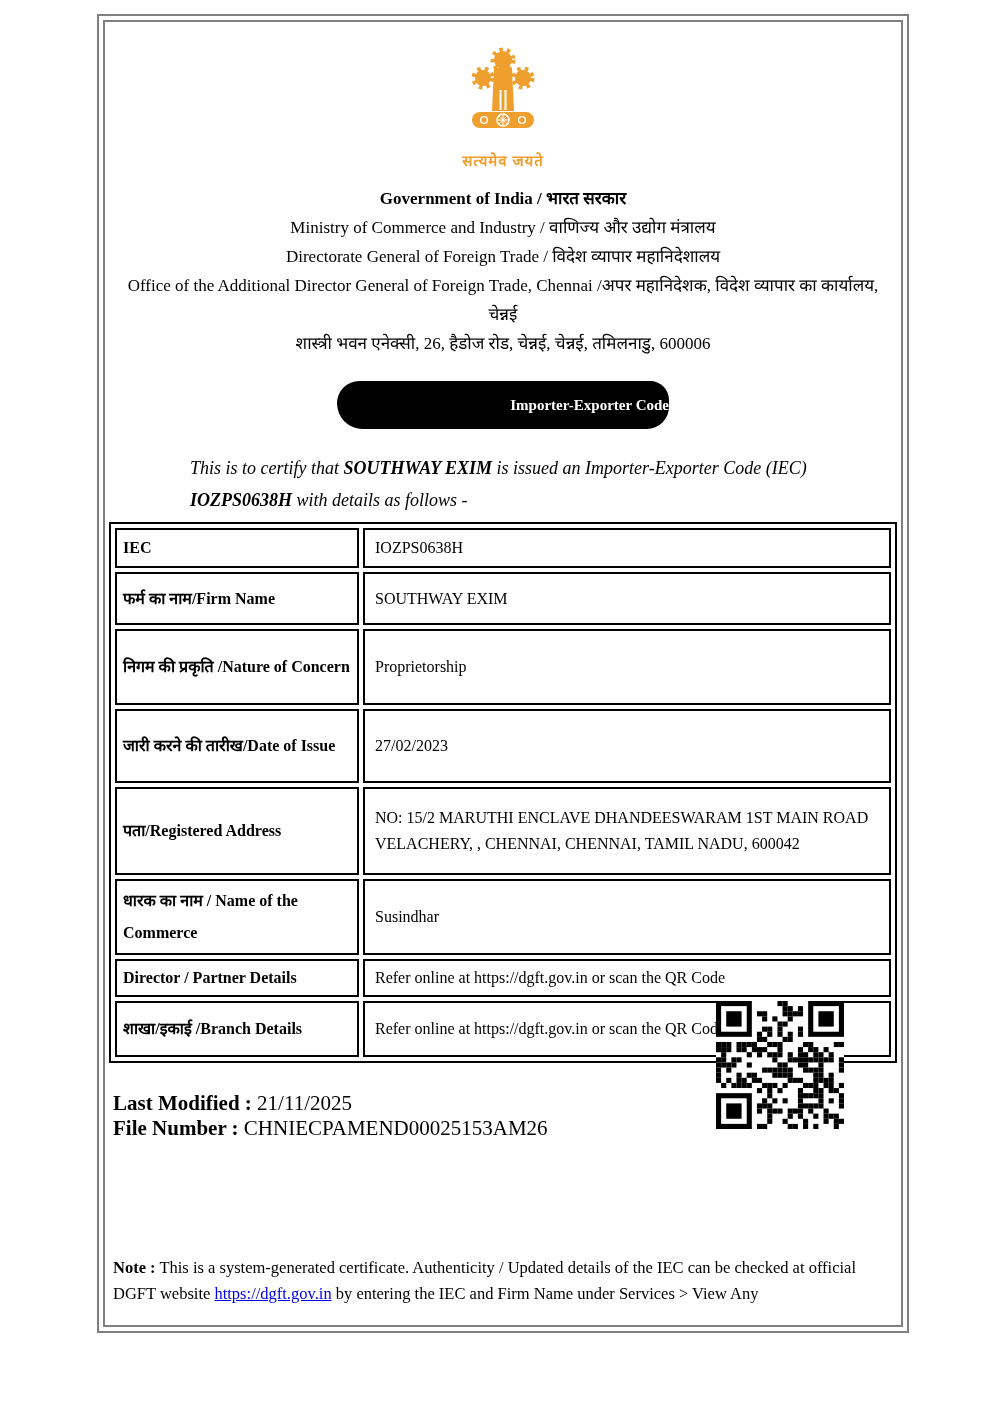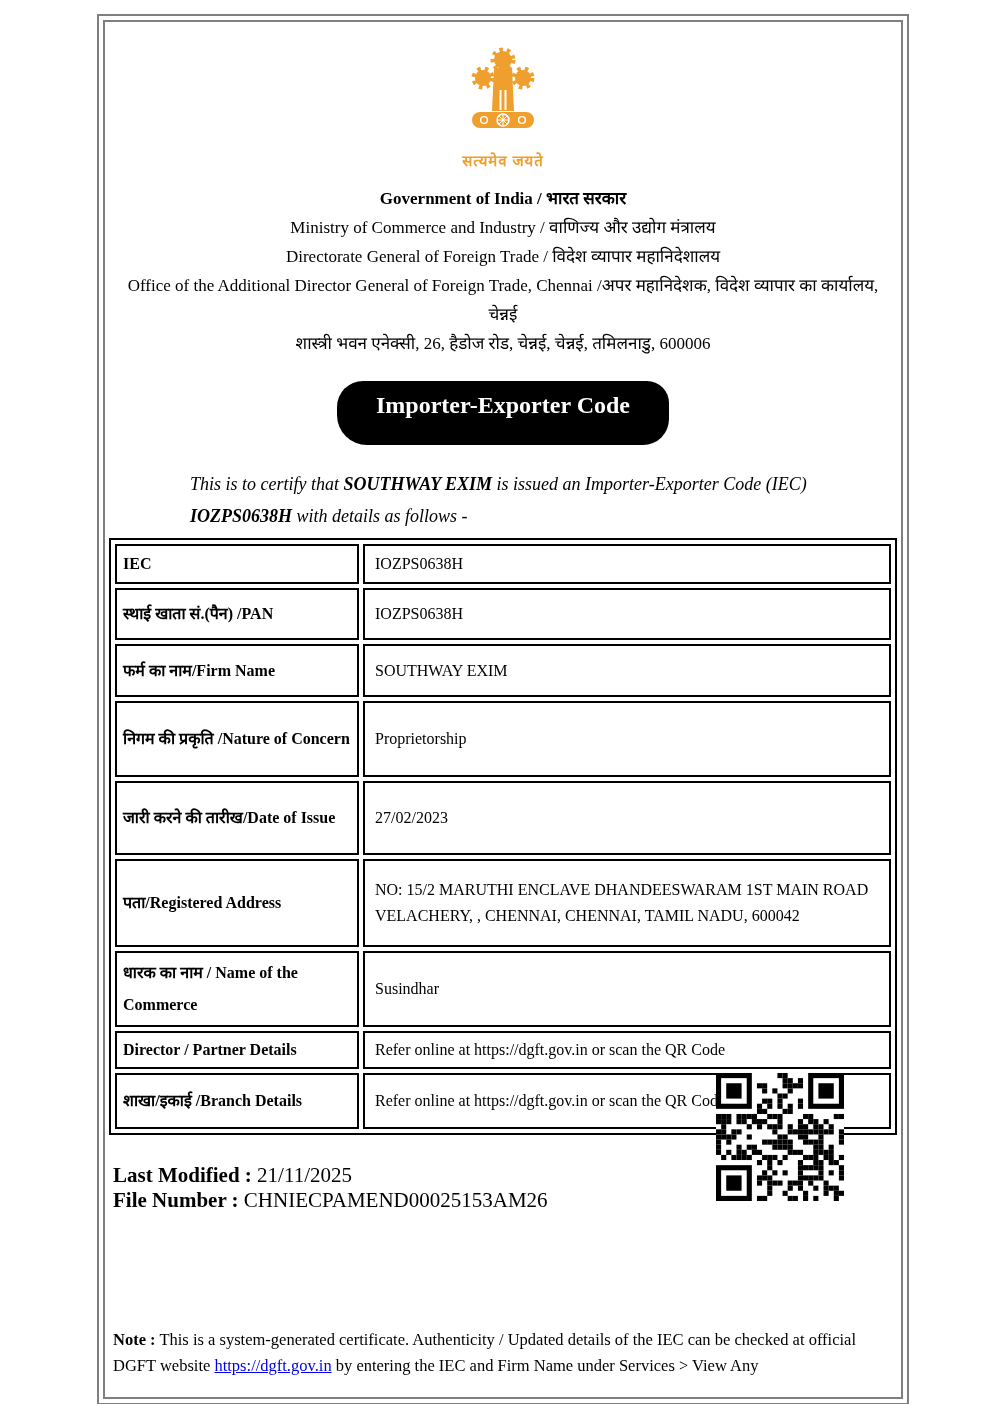--- a/index.html
+++ b/index.html
@@ -22,23 +22,23 @@
     color:#EE9F2E;font-weight:bold;font-size:15px;letter-spacing:1px;
     line-height:22px;
   }
   
   .header{margin-top:12px;}
   .hline{text-align:center;font-size:17px;line-height:29px;}
   .hline.bold{font-weight:bold;}
   
   .badge-row{text-align:center;margin-top:23px;}
   .badge{
-    display:inline-block;width:332px;height:64px;background:#000;
-    color:#fff;font-weight:bold;font-size:24px;line-height:48px;
-    text-align:center;border-radius:26px 22px 26px 30px;
+    display:inline-block;width:332px;height:48px;background:#000;
+    color:#fff;font-weight:bold;font-size:15px;line-height:48px;
+    text-align:right;border-radius:26px 22px 26px 30px;
   }
   
   .intro{
     margin:23px 80px 0 85px;font-size:18px;line-height:32px;font-style:italic;
   }
   
   .table-wrap{position:relative;margin-top:6px;}
   table.details{
     width:calc(100% - 8px);margin:0 4px;border:2px solid #000;
     border-collapse:separate;border-spacing:4px;table-layout:fixed;
@@ -109,24 +109,20 @@
       <div class="badge">Importer-Exporter Code</div>
     </div>
 
     <p class="intro"><span>This is to certify that </span><b>SOUTHWAY EXIM</b><span> is issued an Importer-Exporter Code (IEC) </span><b>IOZPS0638H</b><span> with details as follows -</span></p>
 
     <div class="table-wrap">
       <table class="details">
         <tbody id="tbody">
             <tr class="r0">
               <td class="lbl">IEC</td>
-              <td class="val">IOZPS0638H</td>
-            </tr>
-            <tr class="r1">
-              <td class="lbl">स्थाई खाता सं.(पैन) /PAN</td>
               <td class="val">IOZPS0638H</td>
             </tr>
             <tr class="r2">
               <td class="lbl">फर्म का नाम/Firm Name</td>
               <td class="val">SOUTHWAY EXIM</td>
             </tr>
             <tr class="r3">
               <td class="lbl">निगम की प्रकृति /Nature of Concern</td>
               <td class="val">Proprietorship</td>
             </tr>

